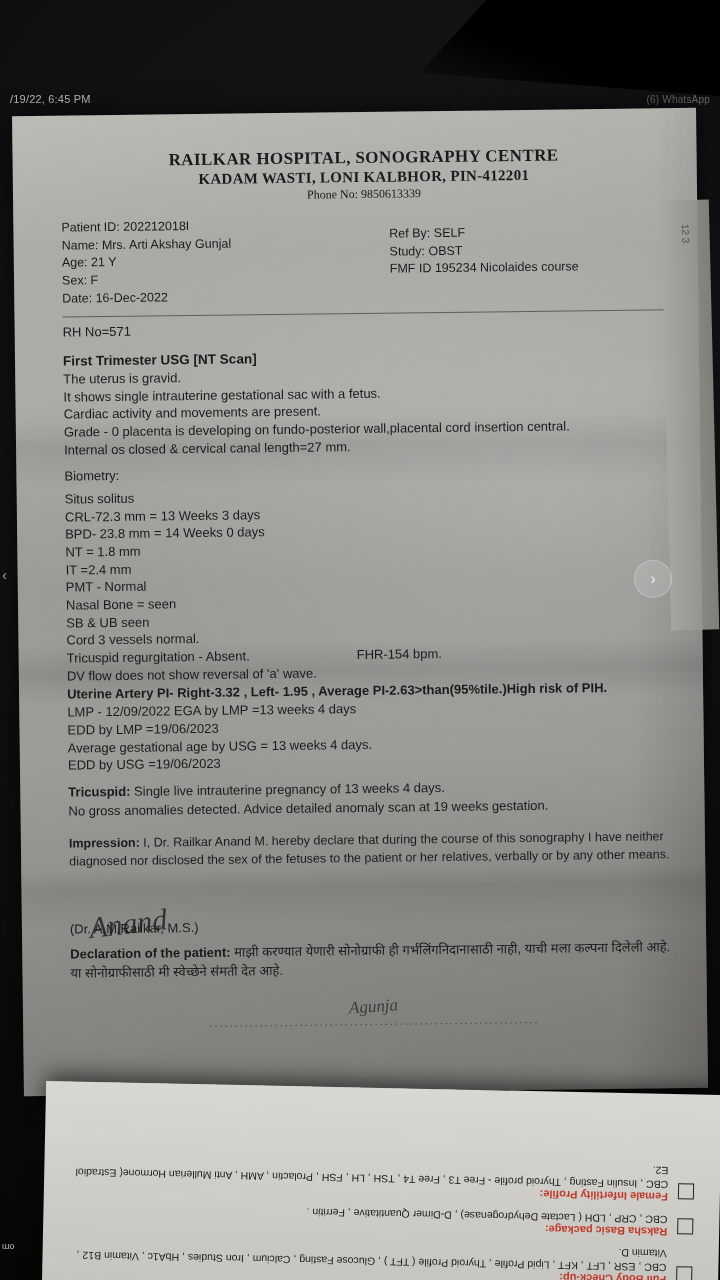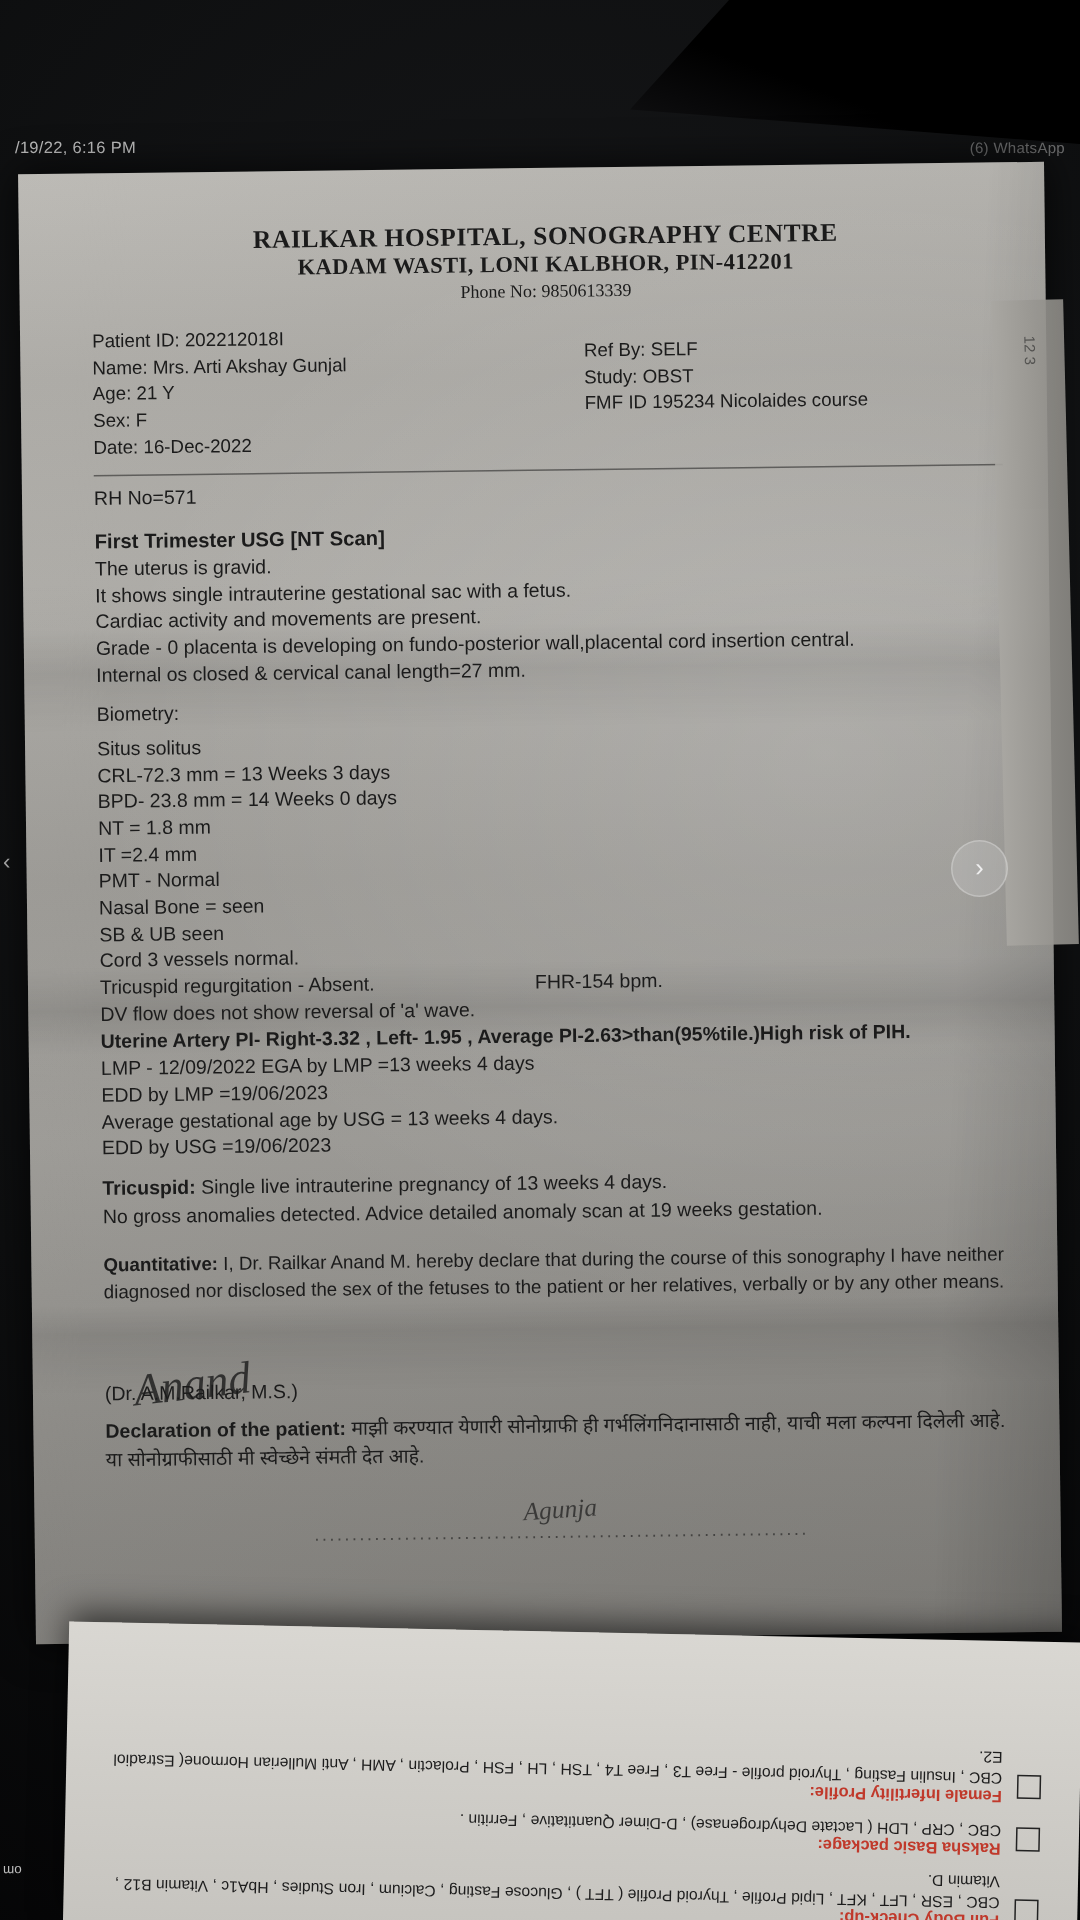--- a/index.html
+++ b/index.html
@@ -205,21 +205,21 @@
   }
 </style>
 </head>
 <body>
 
 <div id="photo">
 
   <div class="dark-blob" id="blob-top-right"></div>
 
   <div id="status-strip">
-    <span>/19/22, 6:16 PM</span>
+    <span>/19/22, 6:45 PM</span>
     <span class="right">(6) WhatsApp</span>
   </div>
 
   <div id="side-strip">
     <div class="s-txt">12 3</div>
   </div>
 
   <div id="prev-arrow">‹</div>
   <div id="next-arrow">›</div>
 
@@ -289,21 +289,21 @@
 
       <div class="blk">
         <div class="body-line">
           <span class="bold">Tricuspid:</span>
           <span>Single live intrauterine pregnancy of  13 weeks 4 days.</span>
         </div>
         <div class="body-line">No gross anomalies detected. Advice detailed anomaly scan at 19 weeks gestation.</div>
       </div>
 
       <div class="decl">
-        <span class="bold">Quantitative:</span>
+        <span class="bold">Impression:</span>
         <span>I, Dr. Railkar Anand M. hereby declare that during the course of this sonography I have neither diagnosed nor disclosed the sex of the fetuses to the patient or her relatives, verbally or by any other means.</span>
       </div>
 
       <div class="sig">Anand</div>
       <div class="sig-name">(Dr. A.M.Railkar, M.S.)</div>
 
       <div class="decl-pt">
         <span class="lbl">Declaration of the patient:</span>
         <span>माझी करण्यात येणारी सोनोग्राफी ही गर्भलिंगनिदानासाठी नाही, याची मला कल्पना दिलेली आहे. या सोनोग्राफीसाठी मी स्वेच्छेने संमती देत आहे.</span>
       </div>

